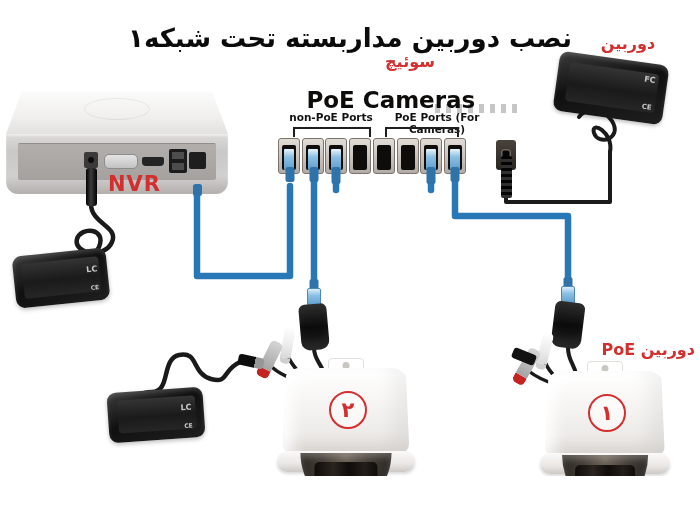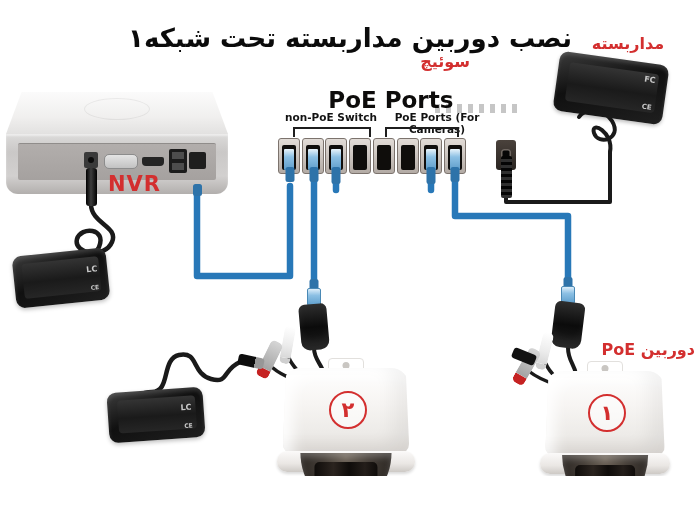--- a/index.html
+++ b/index.html
@@ -4,21 +4,21 @@
 <style>
   html,body{margin:0;padding:0;background:#fff;}
   .stage{position:relative;width:700px;height:476px;background:#fff;overflow:hidden;
          font-family:"DejaVu Sans","Liberation Sans",sans-serif;}
 
   
   .title{position:absolute;top:6px;left:0;right:0;text-align:center;font-size:26px;
          font-weight:bold;color:#0b0b0b;letter-spacing:0;}
   .lbl{position:absolute;color:var(--accent-red,#d32f2f);font-weight:bold;text-align:right;}
   .nvr-lbl{left:108px;top:172px;font-size:21px;letter-spacing:1px;}
-  .sw-lbl{left:350px;top:52px;width:120px;text-align:right;font-size:16px;}
+  .sw-lbl{left:350px;top:52px;width:120px;text-align:center;font-size:16px;}
   .adp-lbl{left:578px;top:34px;width:100px;text-align:center;font-size:16px;}
   .poecam-lbl{left:591px;top:340px;width:104px;text-align:right;font-size:16px;}
 
   
   .nvr{position:absolute;left:6px;top:92px;width:222px;height:108px;}
   .nvr-top{position:absolute;left:0;top:0;width:100%;height:42px;
            clip-path:polygon(7% 0,93% 0,100% 100%,0 100%);
            background:linear-gradient(180deg,#fbfbfb,#f0efee 60%,#e2e1e0);}
   .nvr-emboss{position:absolute;left:50%;top:6px;width:64px;height:20px;transform:translateX(-50%);
               border-radius:50%;border:1px solid rgba(0,0,0,0.06);}
@@ -138,23 +138,23 @@
       <div class="nvr-panel"></div>
       <div class="nport p-power"></div>
       <div class="nport p-vga"></div>
       <div class="nport p-hdmi"></div>
       <div class="nport p-usb"></div>
       <div class="nport p-lan"></div>
     </div>
   </div>
 
   <div class="sw">
-    <div class="sw-title">PoE Ports</div>
+    <div class="sw-title">PoE Cameras</div>
     <div class="sw-vents"></div>
-    <div class="sw-grp sw-grp-l">non-PoE Switch</div>
+    <div class="sw-grp sw-grp-l">non-PoE Ports</div>
     <div class="sw-grp sw-grp-r">PoE Ports (For Cameras)</div>
     <div class="bracket b-l"></div>
     <div class="bracket b-r"></div>
     <div class="ports">
         <div class="port" style="left: 0px;">
           <div class="jack"></div>
           <div class="plugc"></div>
         </div>
         <div class="port" style="left: 23.7px;">
           <div class="jack"></div>
@@ -269,16 +269,16 @@
     <div class="cam-housing"></div>
     <div class="cam-rim"></div>
     <div class="cam-dome">
       <div class="cam-glass"></div>
     </div>
     <div class="badge">۱</div>
   </div>
 
   <div class="lbl nvr-lbl">NVR</div>
   <div class="lbl sw-lbl" dir="rtl">سوئیچ</div>
-  <div class="lbl adp-lbl" dir="rtl">مداربسته</div>
+  <div class="lbl adp-lbl" dir="rtl">دوربین</div>
   <div class="lbl poecam-lbl" dir="rtl">دوربین PoE</div>
 
 </div>
 
 </body></html>

